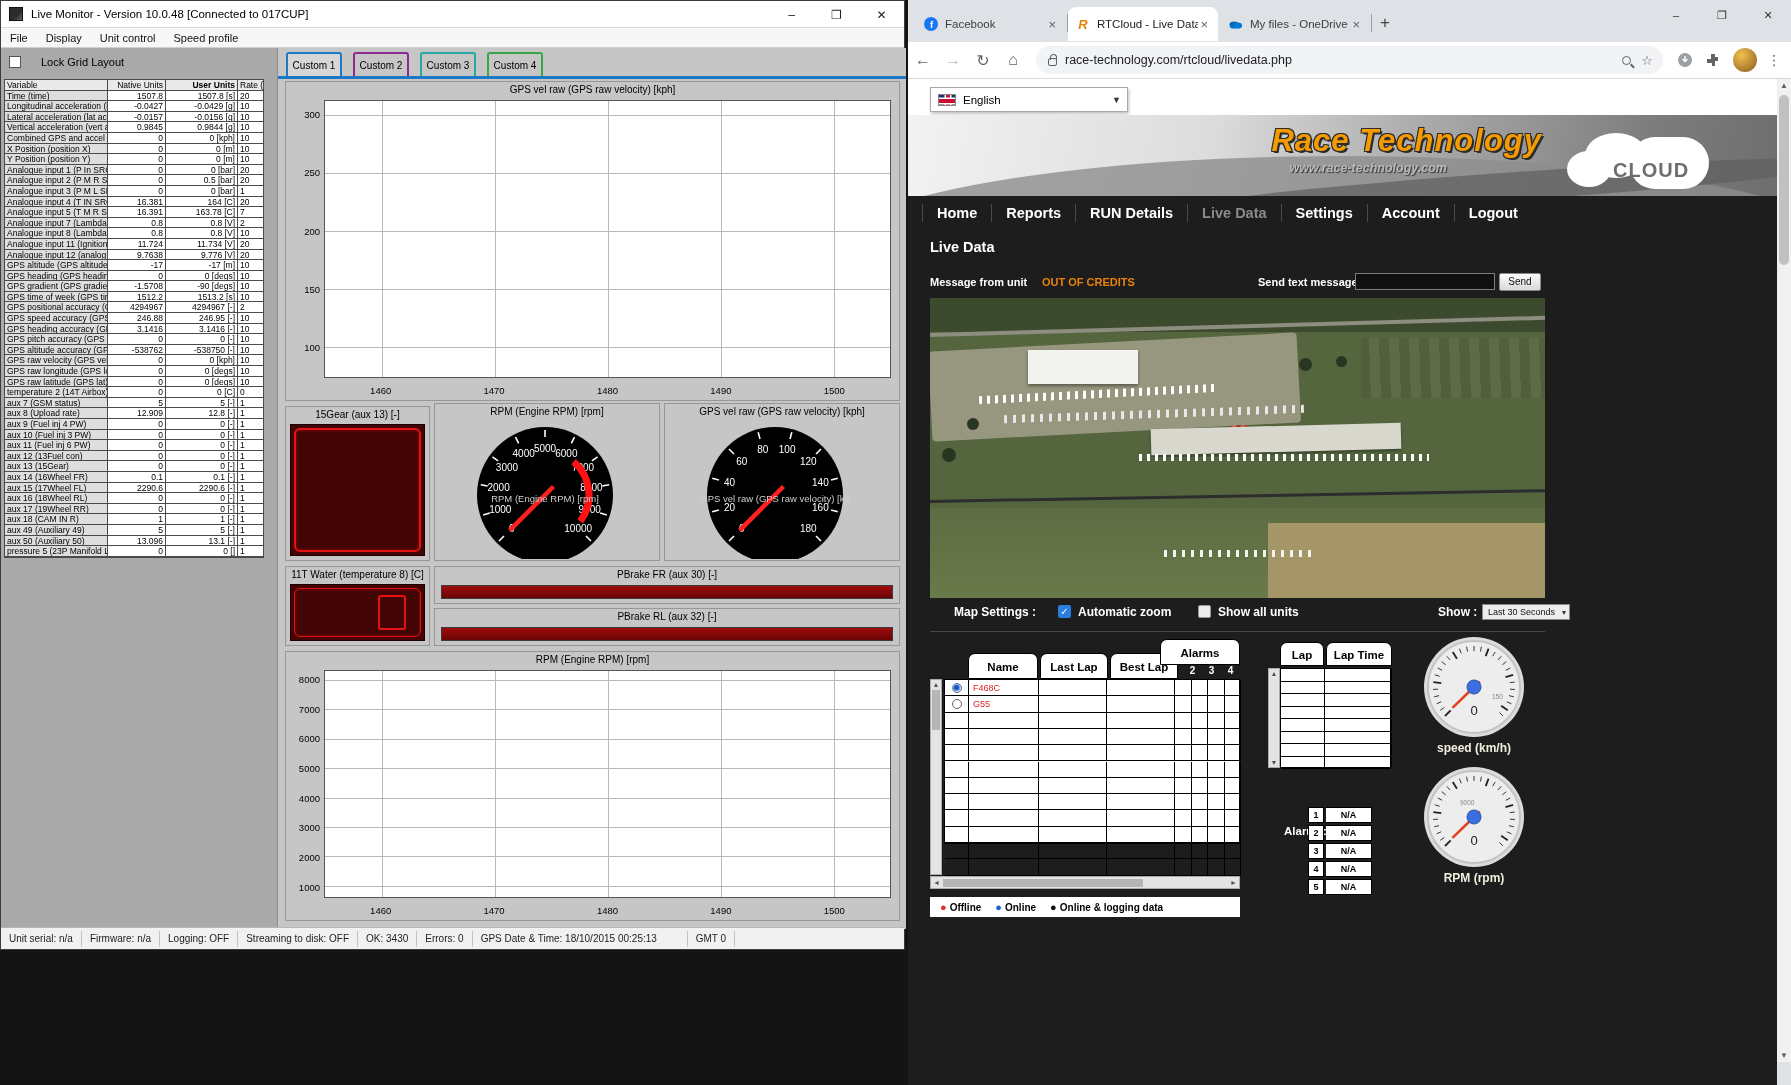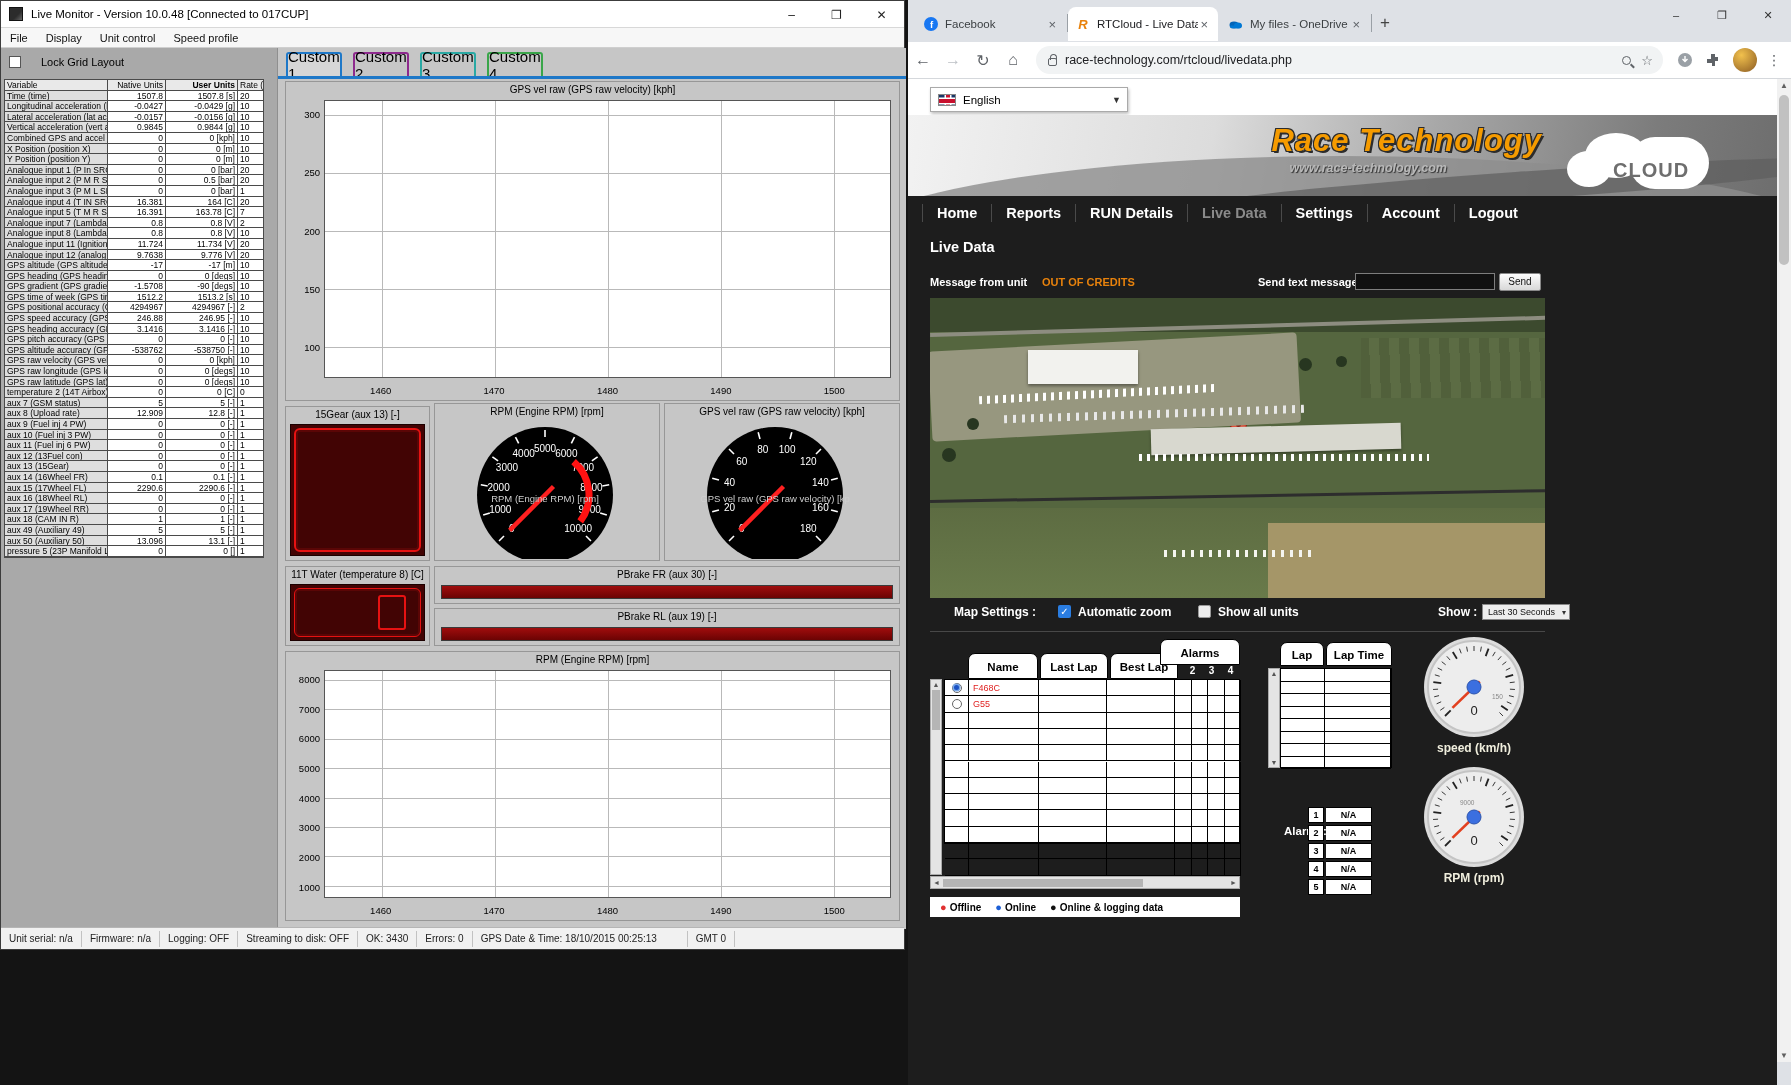--- a/index.html
+++ b/index.html
@@ -24,21 +24,21 @@
   .vrow > div { border-right:1px solid #4a4a4a; border-bottom:1px solid #4a4a4a; overflow:hidden; white-space:nowrap; padding:0 2px; }
   .c-var { width:103px; background:#dedede; }
   .c-nat { width:58px; text-align:right; background:#fff; }
   .c-usr { width:72px; text-align:right; background:#fff; }
   .c-rate{ width:25px; background:#fff; border-right:none !important; }
   .vhead > div { background:#e9e9e9; }
   .mstatus { position:absolute; left:0; bottom:0; width:100%; height:22px; background:#f1f1f1; border-top:1px solid #b5b5b5; display:flex; align-items:center; font-size:10px; color:#222; }
   .mseg { padding:0 8px; border-right:1px solid #c2c2c2; height:16px; display:flex; align-items:center; white-space:nowrap; overflow:hidden; }
   .mright { position:absolute; left:276px; top:47px; width:629px; height:881px; background:#c6c6c6; border-left:1px solid #8f8f8f; }
   .tabsrow { position:absolute; left:8px; top:4px; display:flex; gap:11px; }
-  .ctab { width:56px; height:26px; display:flex; align-items:center; justify-content:center; font-size:15px; background:#c6c6c6; border:2px solid; border-radius:3px 3px 0 0; color:#000; }
+  .ctab { width:56px; height:26px; display:flex; align-items:center; justify-content:center; font-size:10px; background:#c6c6c6; border:2px solid; border-radius:3px 3px 0 0; color:#000; }
   .tabline { position:absolute; left:0; top:28px; width:100%; height:3px; }
   .panel { position:absolute; background:#c6c6c6; border:1px solid #979797; }
   .ptitle { height:15px; text-align:center; font-size:10px; color:#000; line-height:15px; overflow:hidden; white-space:nowrap; }
   .plot { position:absolute; background:#fff; border:1px solid #555; }
   .gl { position:absolute; background:#b9b9b9; }
   .ylab { position:absolute; font-size:9.5px; color:#000; text-align:right; width:30px; }
   .xlab { position:absolute; font-size:9.5px; color:#000; text-align:center; width:40px; }
   .led { position:absolute; background:#420404; border:1px solid #1c0000; }
   .ledinner { position:absolute; left:3px; top:3px; right:3px; bottom:3px; border:2px solid #e61212; border-radius:6px; box-shadow:inset 0 0 0 2px #5a0606; }
   .ledseg { position:absolute; border:2px solid #e61212; border-radius:3px; }
@@ -540,21 +540,21 @@
           <div class="ledinner" style="border-width:1px;"></div>
           <div class="ledseg" style="right:18px;top:10px;width:28px;bottom:10px;"></div>
         </div>
       </div>
 
       <div class="panel" style="left:156px;top:518px;width:466px;height:38px;">
         <div class="ptitle">PBrake FR (aux 30) [-]</div>
         <div class="hbar" style="left:6px;top:18px;right:6px;"></div>
       </div>
       <div class="panel" style="left:156px;top:560px;width:466px;height:38px;">
-        <div class="ptitle">PBrake RL (aux 19) [-]</div>
+        <div class="ptitle">PBrake RL (aux 32) [-]</div>
         <div class="hbar" style="left:6px;top:18px;right:6px;"></div>
       </div>
 
       <div class="panel" id="chart2" style="left:7px;top:603px;width:615px;height:270px;">
         <div class="ptitle">RPM (Engine RPM) [rpm]</div>
       <div class="plot" style="inset: 18px 8px 22px 38px;">
             <div class="gl" style="left: 0px; right: 0px; height: 1px; top: 4%;"></div>
             <div class="gl" style="left: 0px; right: 0px; height: 1px; top: 17%;"></div>
             <div class="gl" style="left: 0px; right: 0px; height: 1px; top: 30%;"></div>
             <div class="gl" style="left: 0px; right: 0px; height: 1px; top: 43%;"></div>

